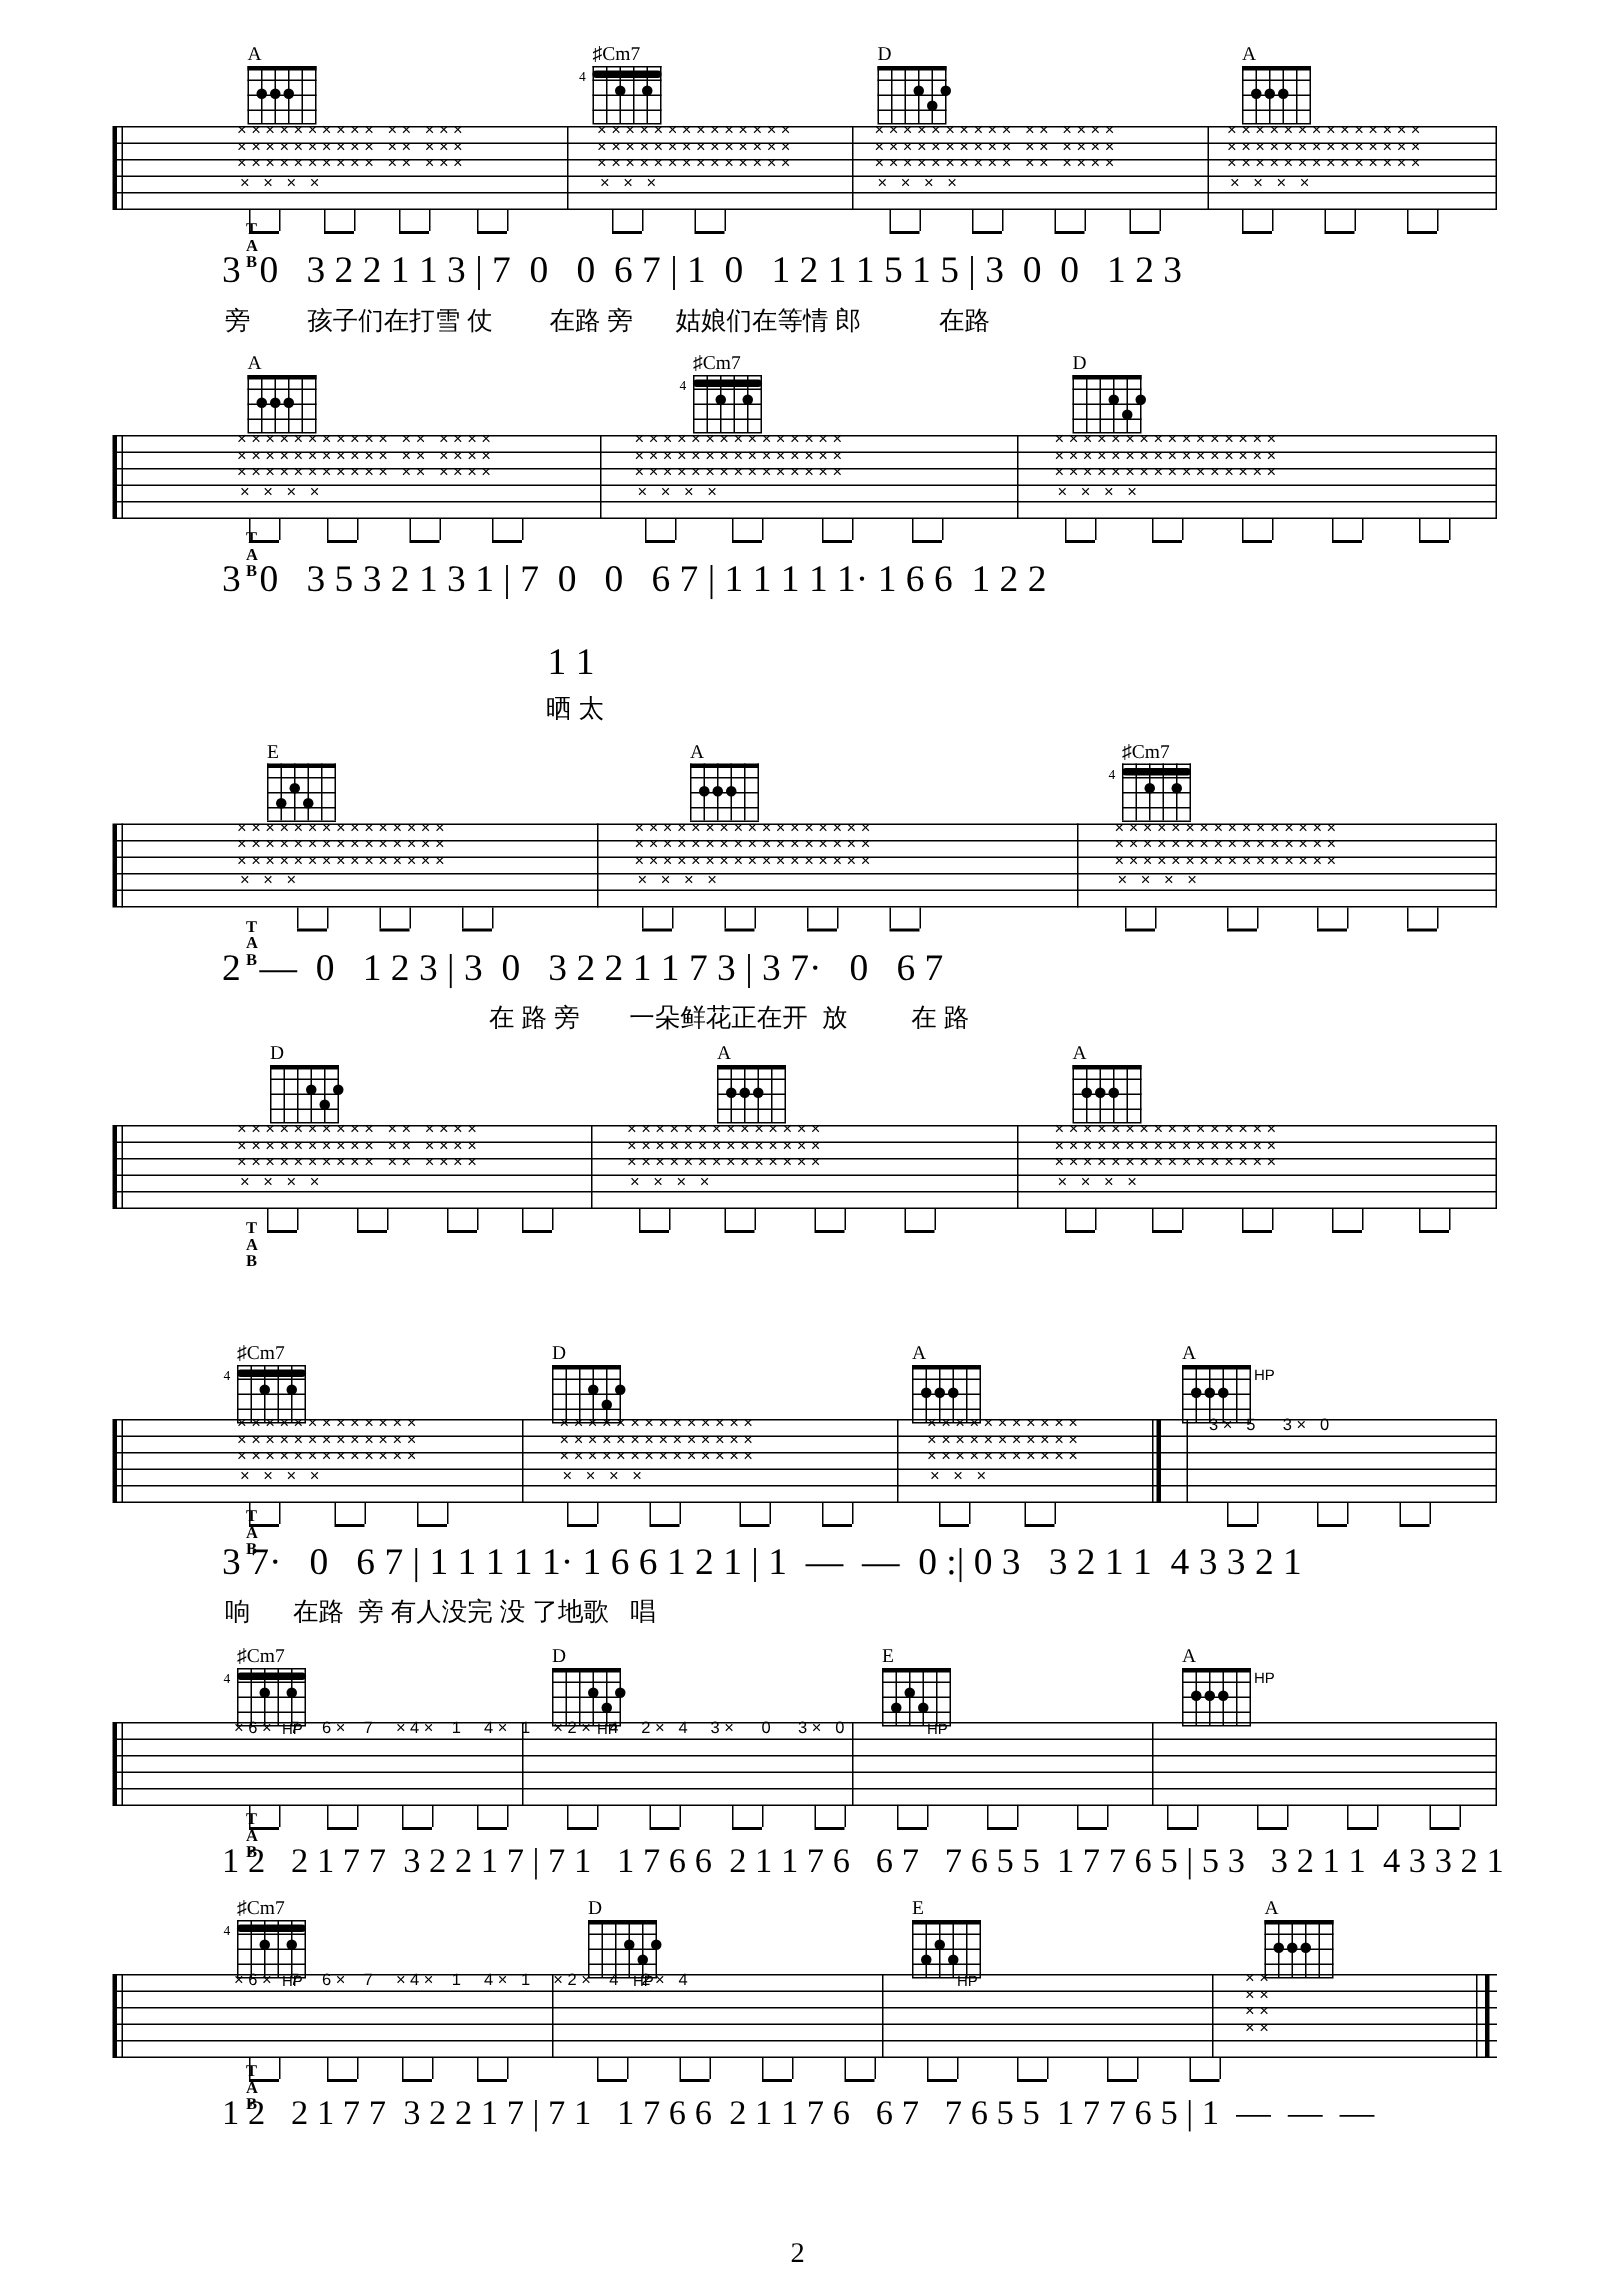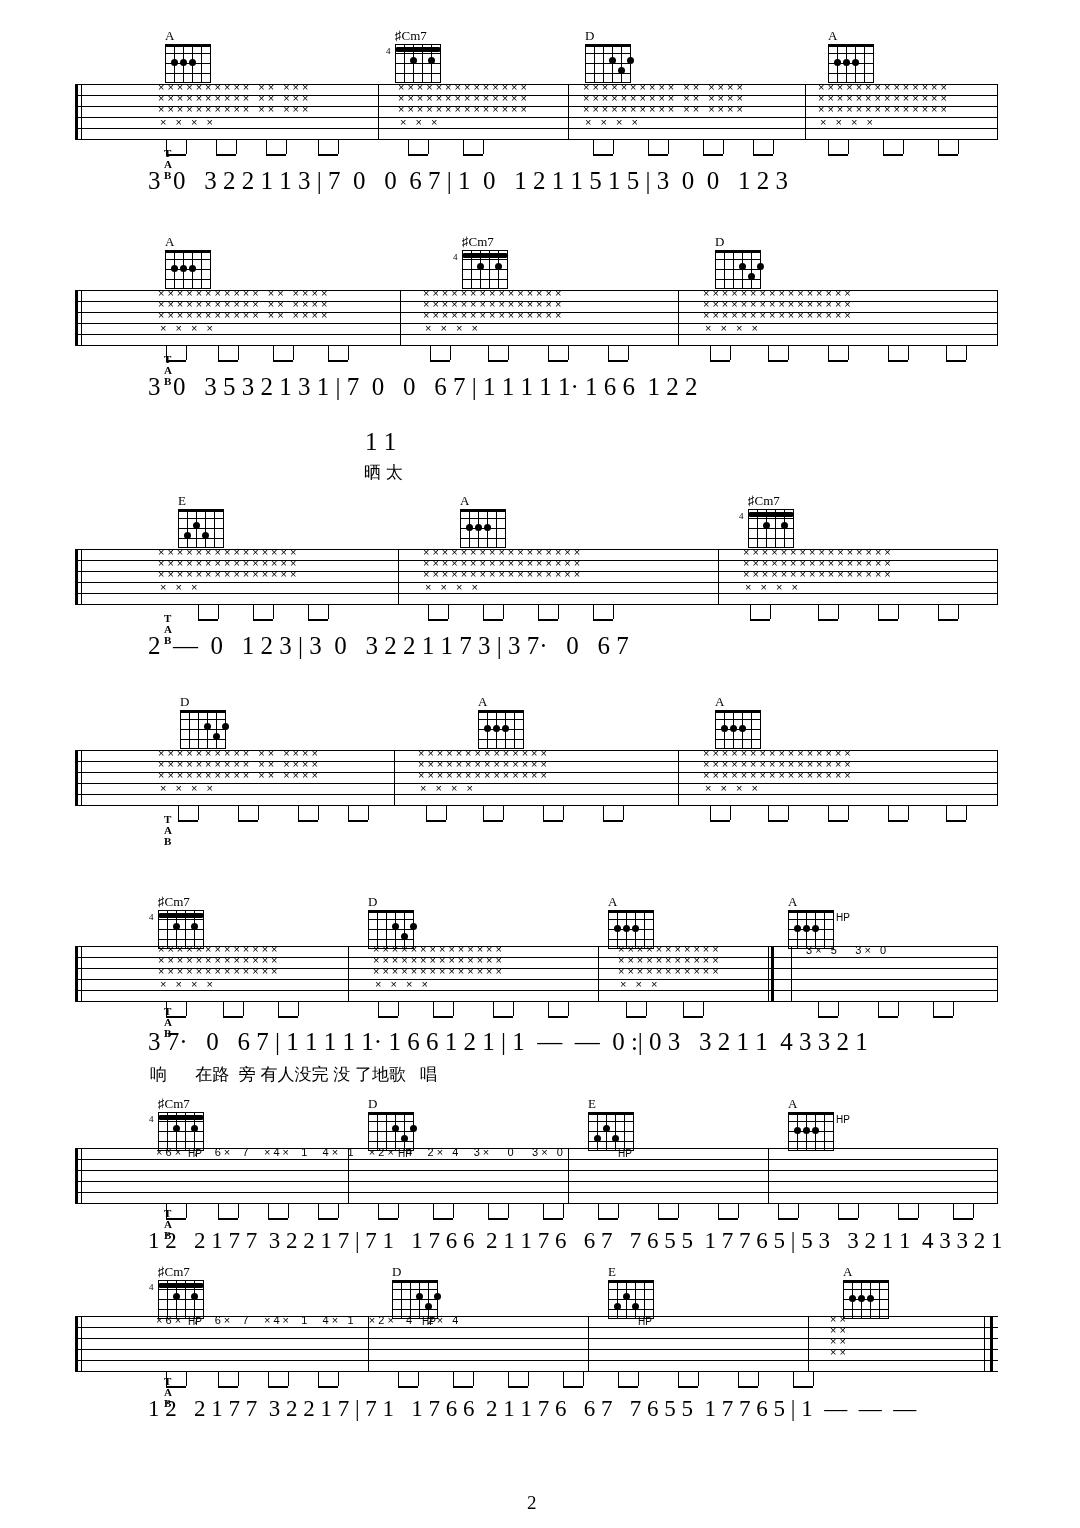--- a/index.html
+++ b/index.html
@@ -199,20 +199,21 @@
       <div class="beam" style="left:750px;top:14px;width:20px"></div>
       <div class="stem" style="left:805px;top:0;height:14px"></div>
         <div class="stem" style="left:825px;top:0;height:14px"></div>
       <div class="beam" style="left:805px;top:14px;width:20px"></div>
       <div class="stem" style="left:860px;top:0;height:14px"></div>
         <div class="stem" style="left:880px;top:0;height:14px"></div>
       <div class="beam" style="left:860px;top:14px;width:20px"></div>
     </div>
 
     <div class="numrow" style="left:148px;top:145px;">3  0   3 2 2 1 1 3 | 7  0   0  6 7 | 1  0   1 2 1 1 5 1 5 | 3  0  0   1 2 3</div>
+    <div class="lyricrow" style="left:150px;top:180px;">旁        孩子们在打雪 仗        在路 旁      姑娘们在等情 郎           在路</div>
   </div>
 
   <div class="system" style="position:absolute;left:0;top:228px;width:1080px;height:240px;">
     <div class="chordbox" style="left:165px;top:8px;">
       <div class="cname">A</div>
       <div class="grid">
         <div class="nut"></div>
         <div class="vline" style="left:0"></div>
           <div class="vline" style="left:9px"></div>
           <div class="vline" style="left:18px"></div>
@@ -459,20 +460,21 @@
         <div class="beam" style="left:740px;top:14px;width:20px"></div>
       <div class="stem" style="left:800px;top:0;height:14px"></div>
         <div class="stem" style="left:820px;top:0;height:14px"></div>
         <div class="beam" style="left:800px;top:14px;width:20px"></div>
       <div class="stem" style="left:860px;top:0;height:14px"></div>
         <div class="stem" style="left:880px;top:0;height:14px"></div>
         <div class="beam" style="left:860px;top:14px;width:20px"></div>
     </div>
 
     <div class="numrow" style="left:148px;top:145px;">2  —  0   1 2 3 | 3  0   3 2 2 1 1 7 3 | 3 7·   0   6 7</div>
+    <div class="lyricrow" style="left:326px;top:180px;">在 路 旁       一朵鲜花正在开  放         在 路</div>
   </div>
 
   <div class="system" style="position:absolute;left:0;top:688px;width:1080px;height:200px;">
     <div class="chordbox" style="left:180px;top:8px;">
       <div class="cname">D</div>
       <div class="grid">
         <div class="nut"></div>
         <div class="vline" style="left:0"></div>
           <div class="vline" style="left:9px"></div>
           <div class="vline" style="left:18px"></div>

